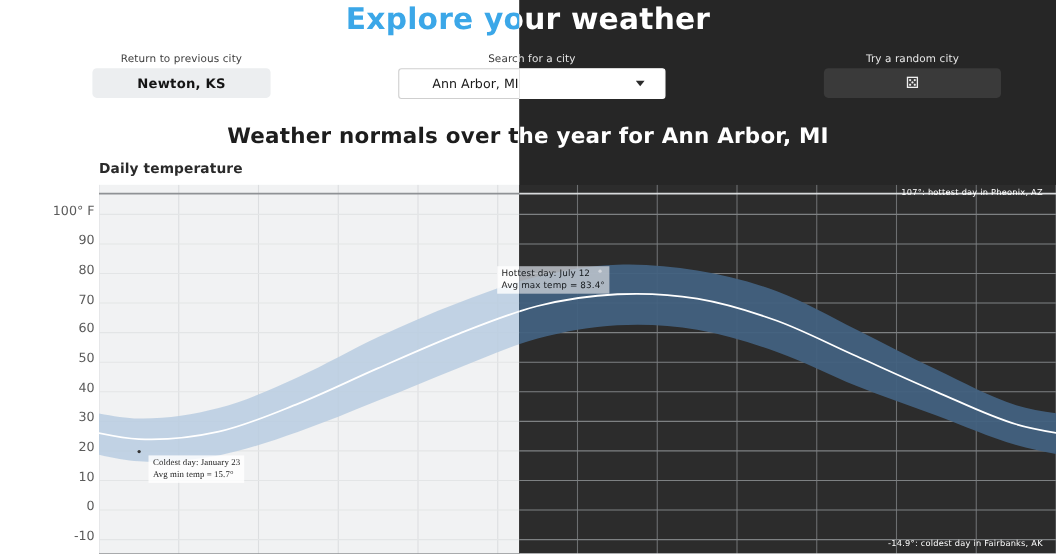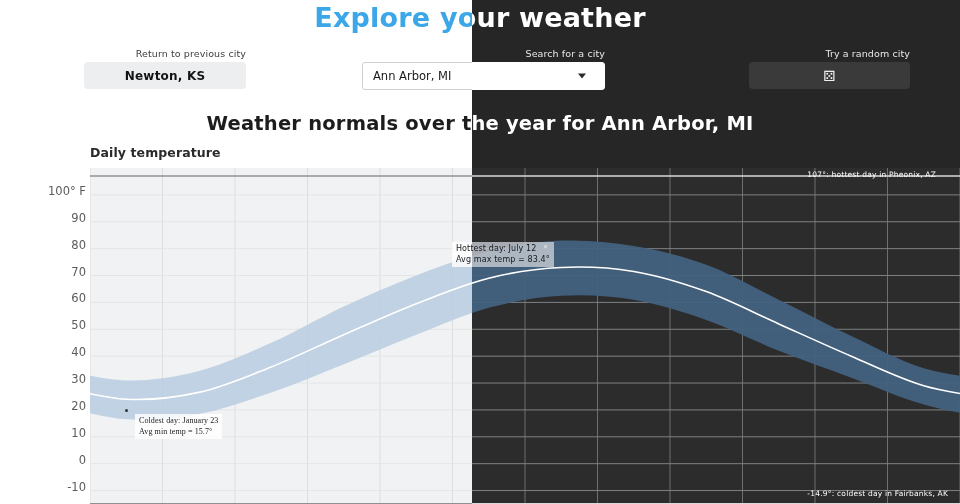--- a/index.html
+++ b/index.html
@@ -25,21 +25,21 @@
     position:absolute; left:0; top:2px; width:960px;
     text-align:center;
     font-size:27px; font-weight:bold; letter-spacing:.2px;
   }
   .light .title { color:#3ba7e8; }
   .dark  .title { color:#ffffff; }
 
   
   .controls { position:absolute; left:0; top:48px; width:960px; height:50px; }
 
-  .ctl { position:absolute; text-align:right; }
+  .ctl { position:absolute; text-align:center; }
   .ctl-label {
     font-size:9.5px; letter-spacing:.1px; margin-bottom:3px; display:block;
   }
   .light .ctl-label { color:#3d3d3d; }
   .dark  .ctl-label { color:#e8e8e8; }
 
   .btn {
     display:flex; align-items:center; justify-content:center;
     height:27px; border-radius:4px;
     font-size:12px; font-weight:bold; letter-spacing:.2px;
@@ -51,21 +51,21 @@
   .ctl-search { left:362px; top:0; width:243px; }
   .ctl-random { left:749px; top:0; width:161px; }
 
   .select-box {
     position:relative; height:28px; border-radius:3px;
     display:flex; align-items:center; padding:0 24px 0 10px;
     font-size:11.5px;
   }
   .light .select-box { background:#ffffff; border:1px solid #cfcfcf; color:#1a1a1a; }
   .dark  .select-box { background:#ffffff; border:1px solid #ffffff; color:#1a1a1a; }
-  .select-box .val { white-space:nowrap; overflow:hidden; }
+  .select-box .val { white-space:nowrap; overflow:hidden;margin-left:20px; }
   .chev {
     position:absolute; right:18px; top:50%; transform:translateY(-50%);
     width:0; height:0; border-left:4.5px solid transparent;
     border-right:4.5px solid transparent; border-top:5.5px solid #2b2b2b;
   }
 
   .light .btn-random { background:#e6e8ea; }
   .dark  .btn-random { background:#3a3a3a; }
   .dice { display:inline-block; font-size:14px; line-height:1; }
   .light .dice { color:#3a3a3a; }
@@ -120,21 +120,21 @@
   .dark  .anno-dot { background:#ffffff; }
   .dot-cold { left:125px; top:409px; }
   .dot-hot  { left:544px; top:245px; }
 
   
   .rec-label {
     position:absolute; font-size:7.5px; letter-spacing:.2px; white-space:nowrap;
   }
   .light .rec-label { color:#8d8d8d; }
   .dark  .rec-label { color:#ffffff; }
-  .rec-hot  { right:24px; top:170px;margin-left:10px; }
+  .rec-hot  { right:12px; top:170px;margin-left:10px; }
   .rec-cold { right:12px; top:489px; }
 </style>
 </head>
 <body>
 
 <div id="page">
 
   <div class="bg-light"></div>
   <div class="bg-dark"></div>
 

